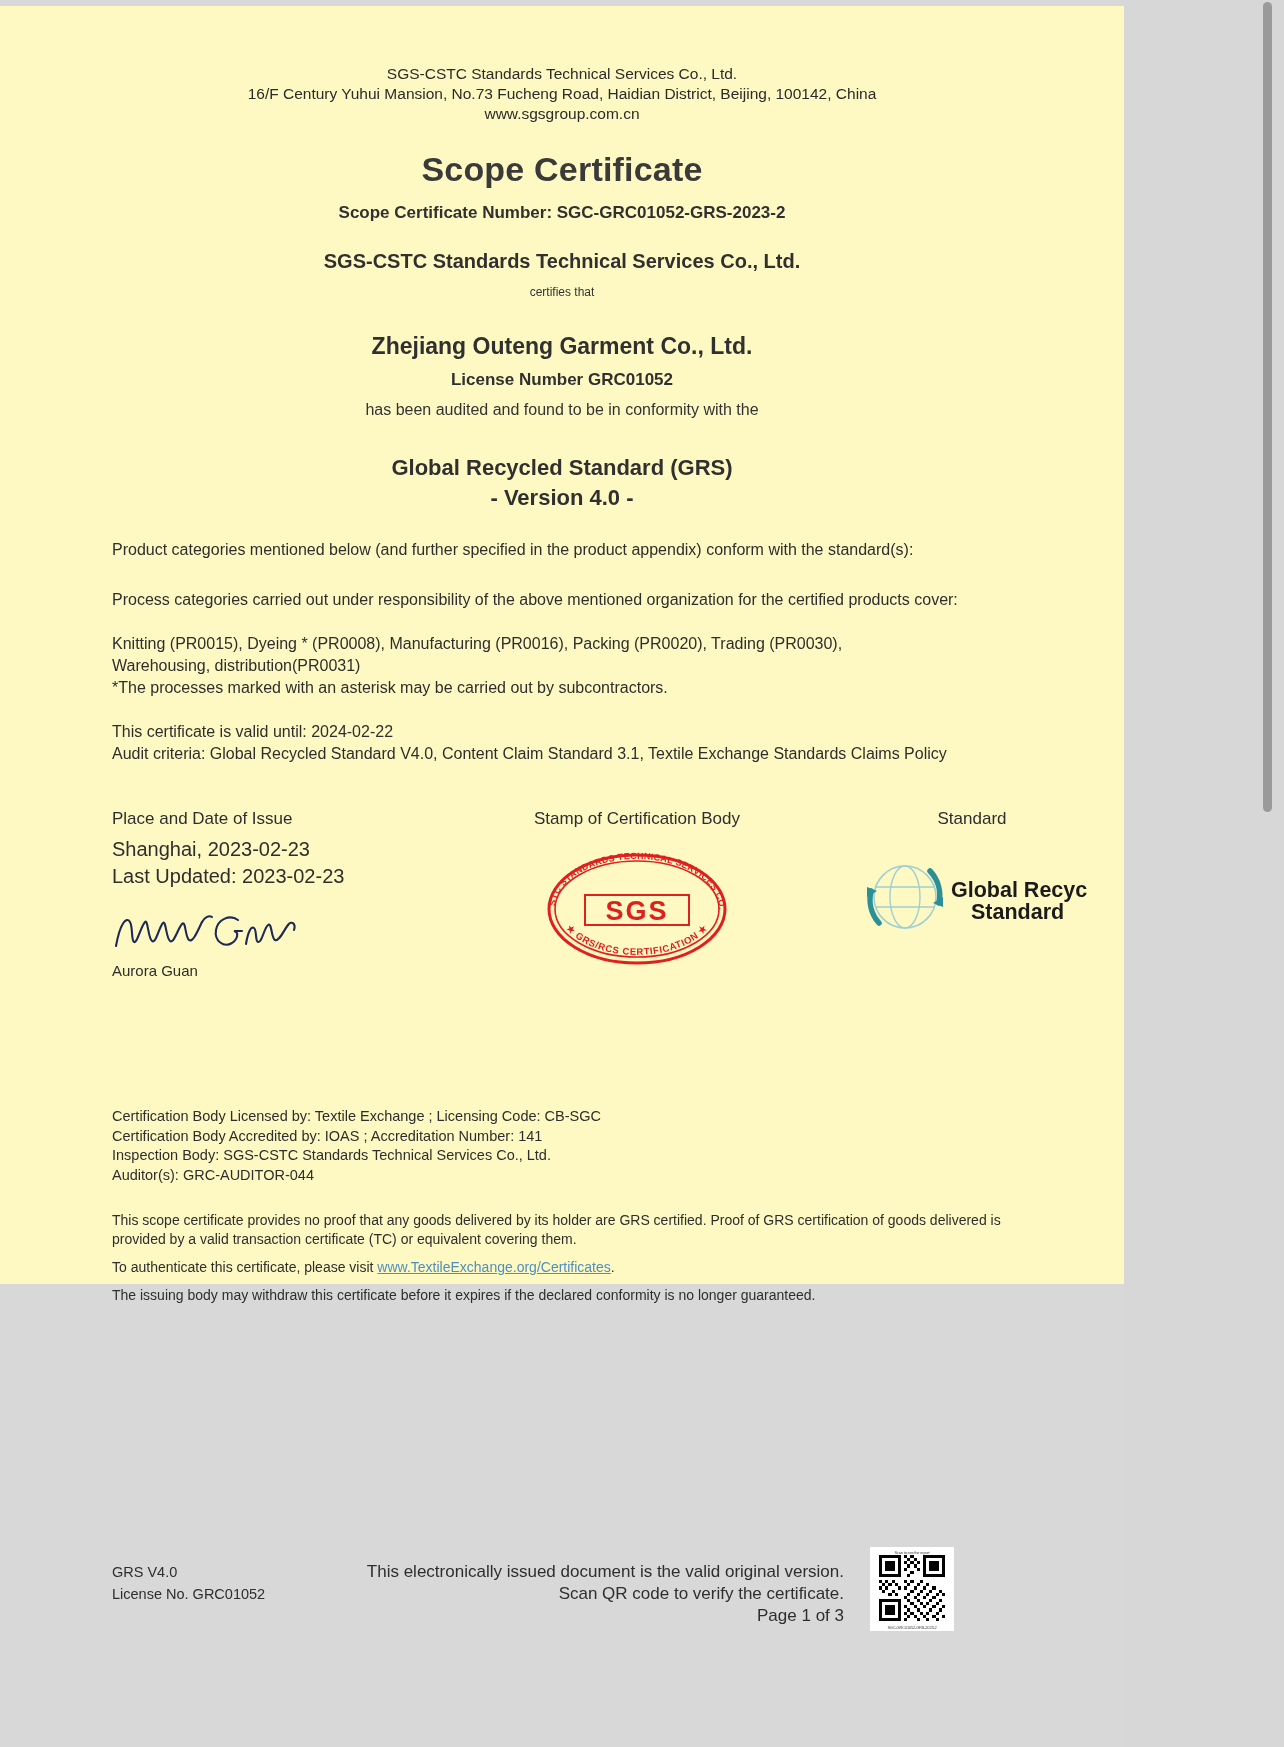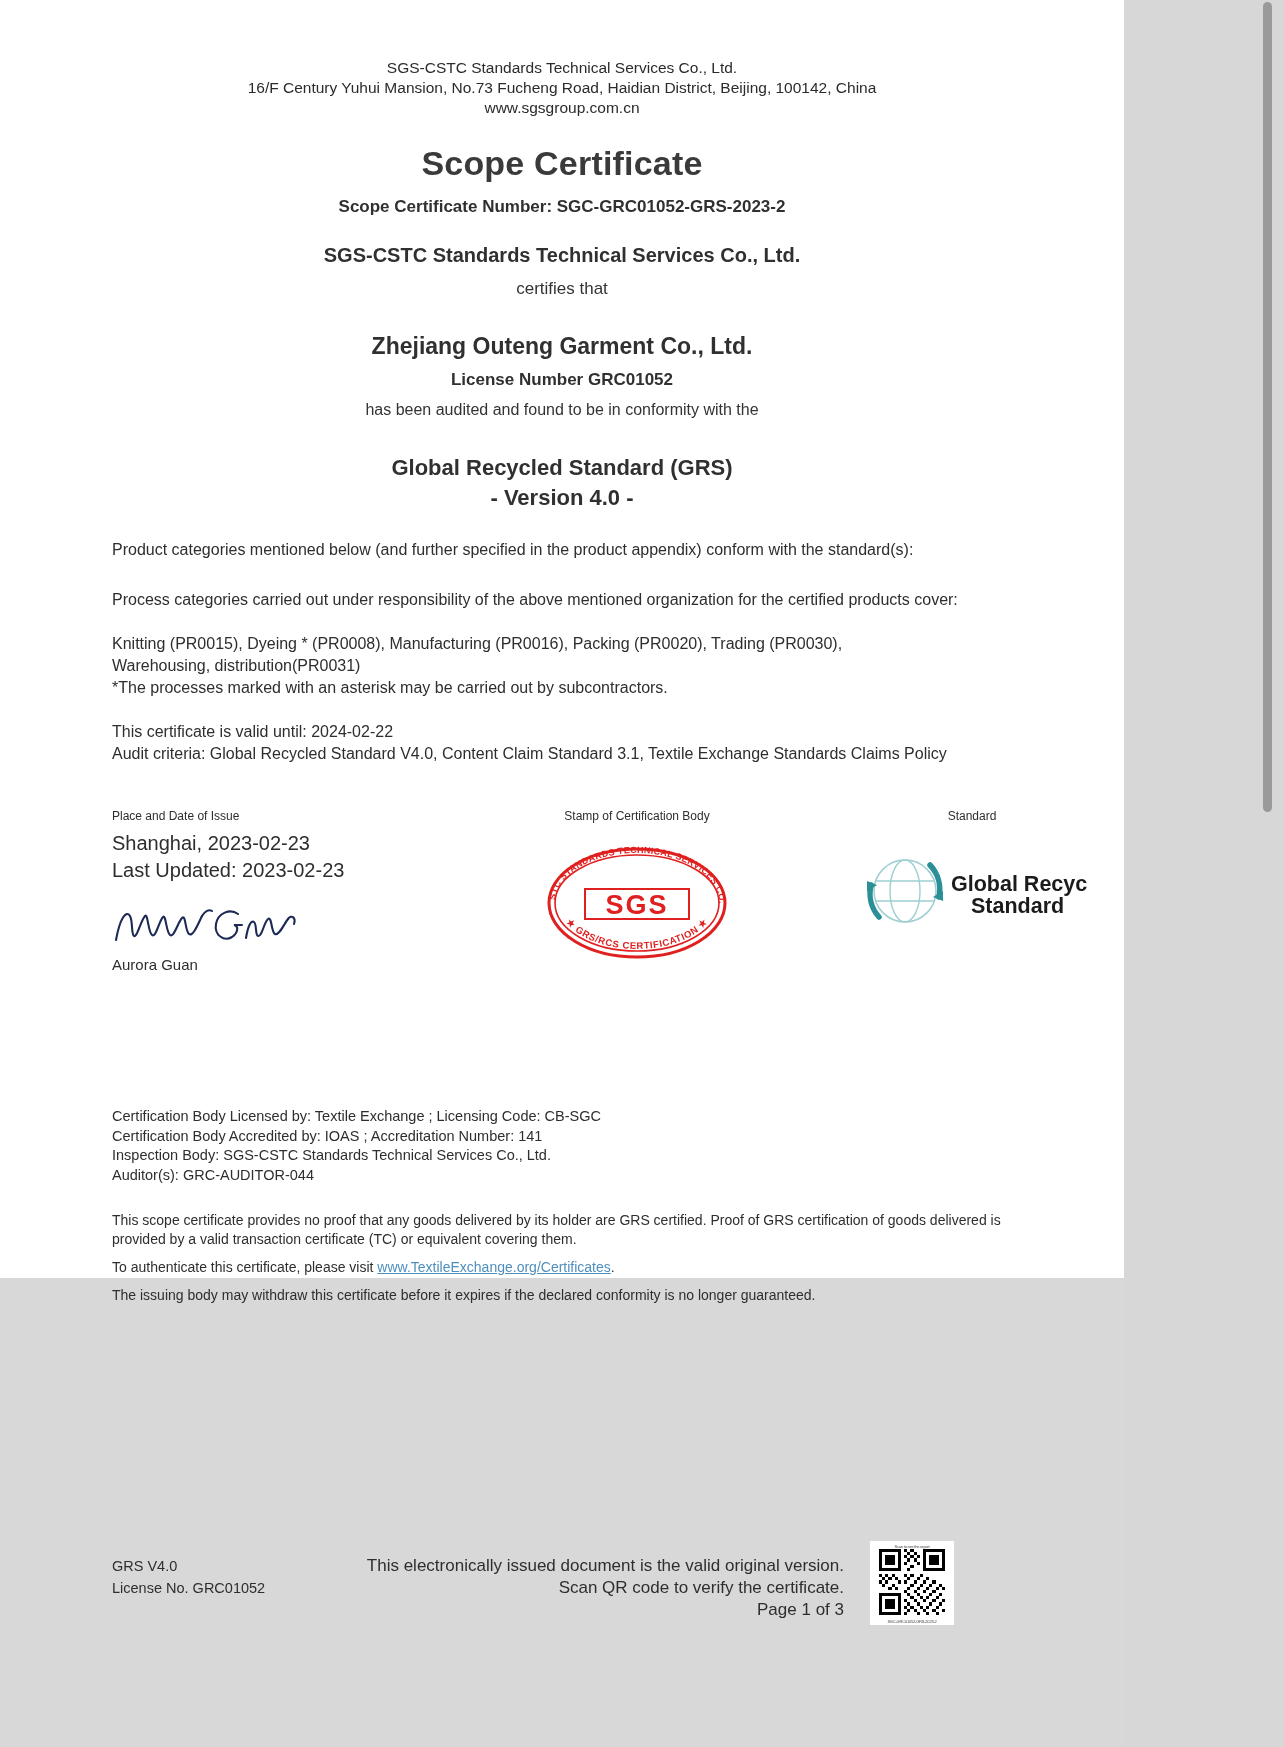--- a/index.html
+++ b/index.html
@@ -10,24 +10,24 @@
   }
   #page {
     position: relative;
     width: 1284px;
     height: 1747px;
     background: #d8d8d8;
     overflow: hidden;
   }
   .doc {
     position: absolute;
-    left: 0; top: 0;
+    left: 0; top: 6px;
     width: 1124px;
     height: 1278px;
-    background: #ffffff;
+    background: #fef9c3;
   }
   .gutter-right {
     position: absolute;
     left: 1124px; top: 0;
     width: 160px; height: 1747px;
     background: #d7d7d7;
   }
   .scrollbar-track {
     position: absolute;
     right: 6px; top: 0;
@@ -70,21 +70,21 @@
     color: #303030;
   }
   .body-name {
     margin-top: 27px;
     font-size: 20px;
     font-weight: bold;
     color: #303030;
   }
   .certifies {
     margin-top: 12px;
-    font-size: 17px;
+    font-size: 12px;
     color: #333;
   }
   .client-name {
     margin-top: 34px;
     font-size: 23px;
     font-weight: bold;
     color: #303030;
   }
   .license-number {
     margin-top: 10px;
@@ -125,21 +125,21 @@
 
   .sig-row {
     position: relative;
     margin-top: 44px;
     height: 180px;
   }
   .col-issue { position: absolute; left: 0; top: 0; width: 330px; }
   .col-stamp { position: absolute; left: 360px; top: 0; width: 330px; text-align: center; }
   .col-standard { position: absolute; left: 700px; top: 0; width: 320px; text-align: center; }
   .col-label {
-    font-size: 12px;
+    font-size: 17px;
     color: #2e2e2e;
   }
   .col-text {
     font-size: 20px;
     color: #2e2e2e;
     margin-top: 9px;
   }
   .sig-name {
     font-size: 15px;
     color: #2e2e2e;

